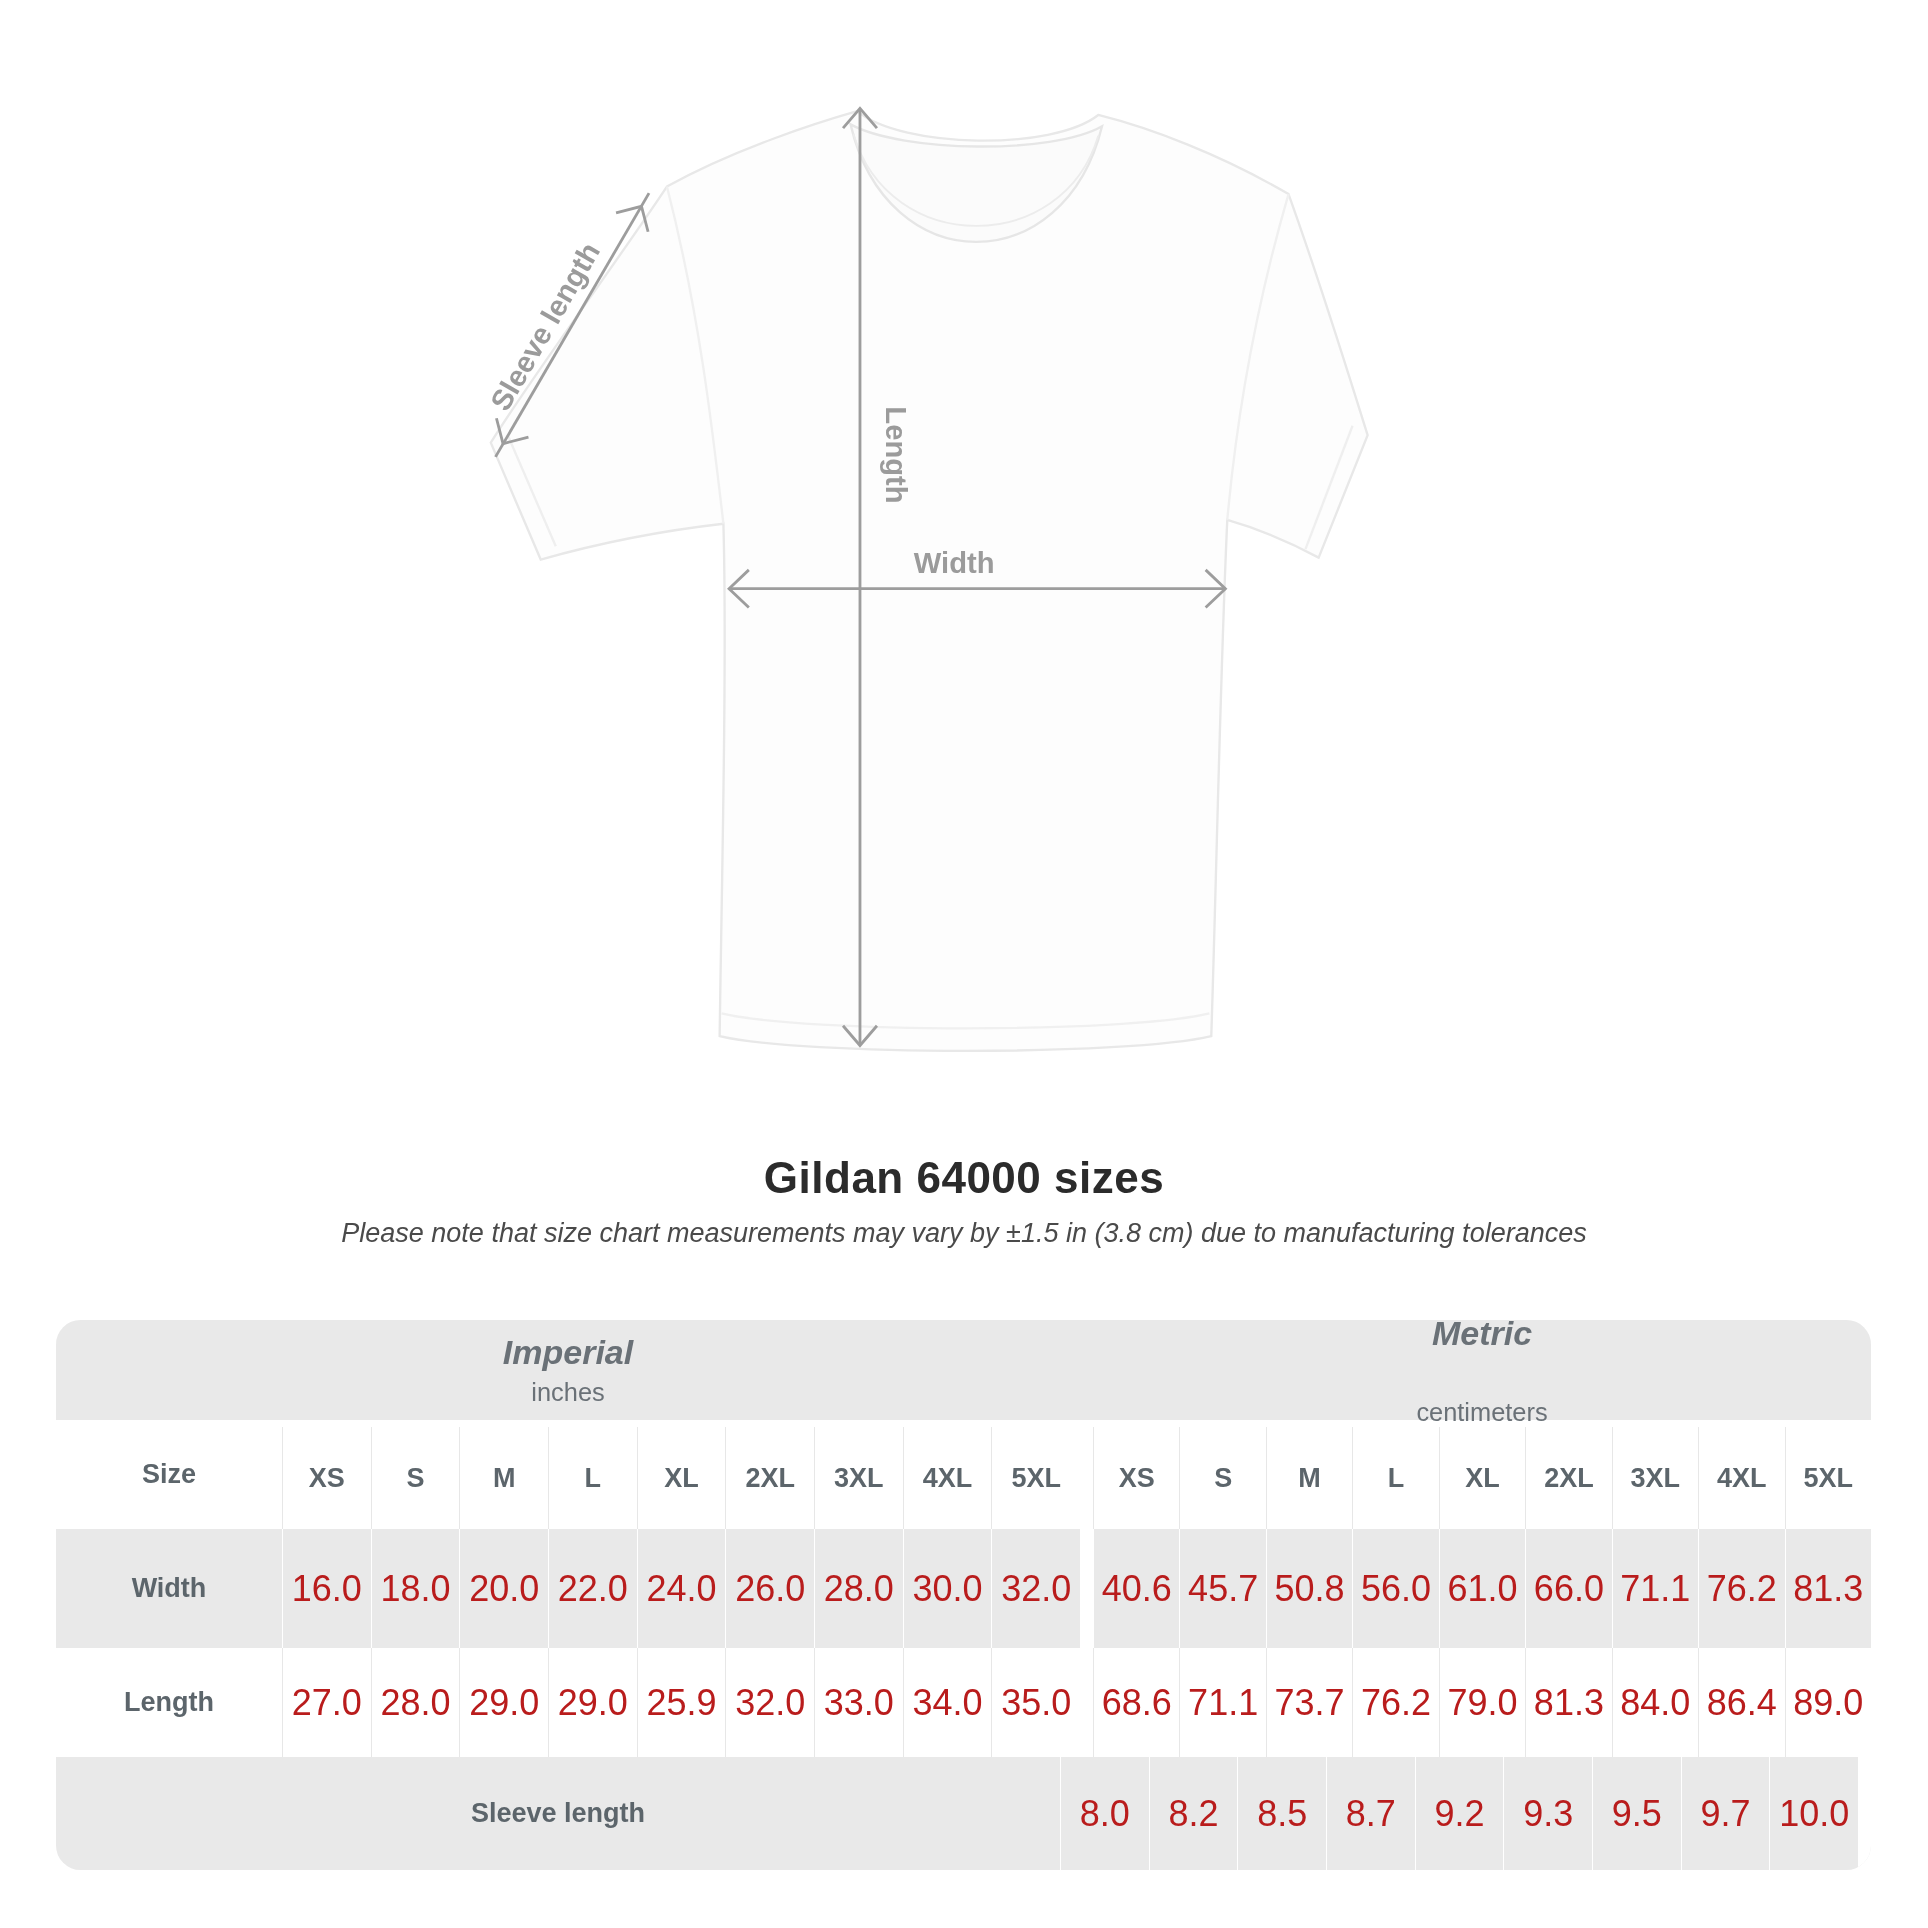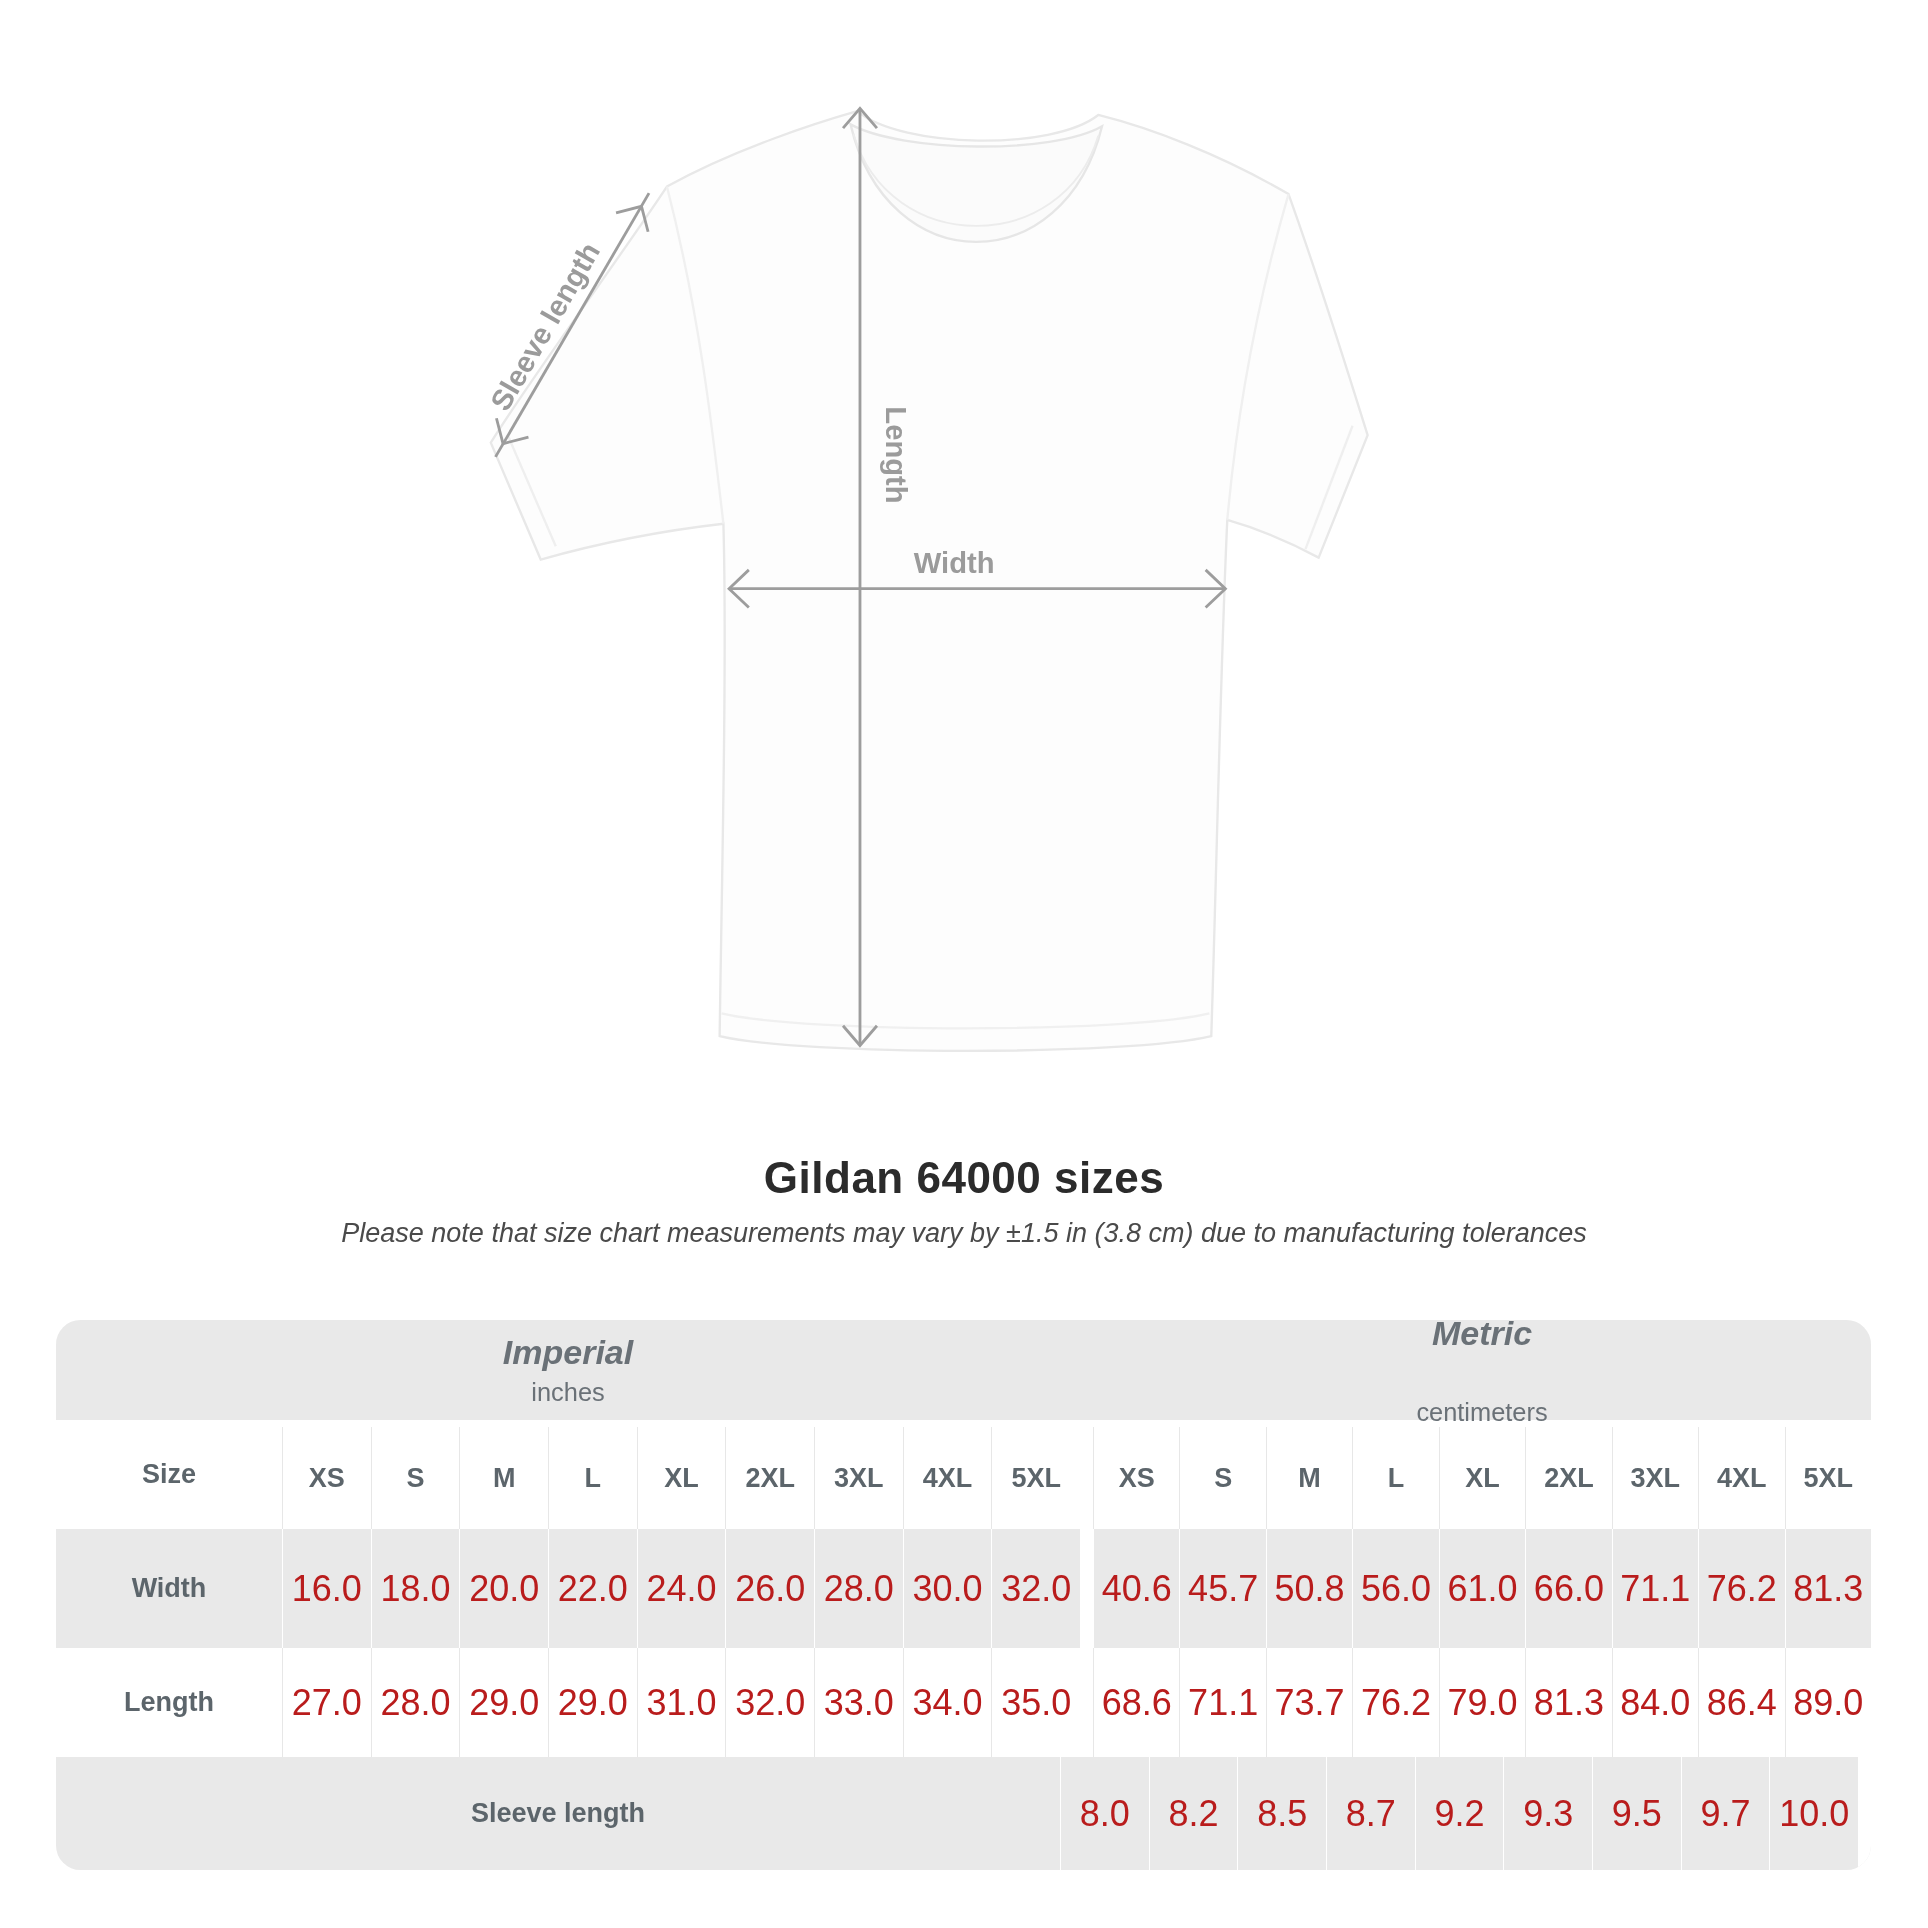--- a/index.html
+++ b/index.html
@@ -153,21 +153,21 @@
       </div>
     </div>
 
     <div class="t-row white r-length">
       <div class="cell label">Length</div>
       <div class="group imp">
         <div class="cell v">27.0</div>
         <div class="cell v">28.0</div>
         <div class="cell v">29.0</div>
         <div class="cell v">29.0</div>
-        <div class="cell v">31.0</div>
+        <div class="cell v">25.9</div>
         <div class="cell v">32.0</div>
         <div class="cell v">33.0</div>
         <div class="cell v">34.0</div>
         <div class="cell v">35.0</div>
       </div>
       <div class="divider"></div>
       <div class="group met">
         <div class="cell v">68.6</div>
         <div class="cell v">71.1</div>
         <div class="cell v">73.7</div>

